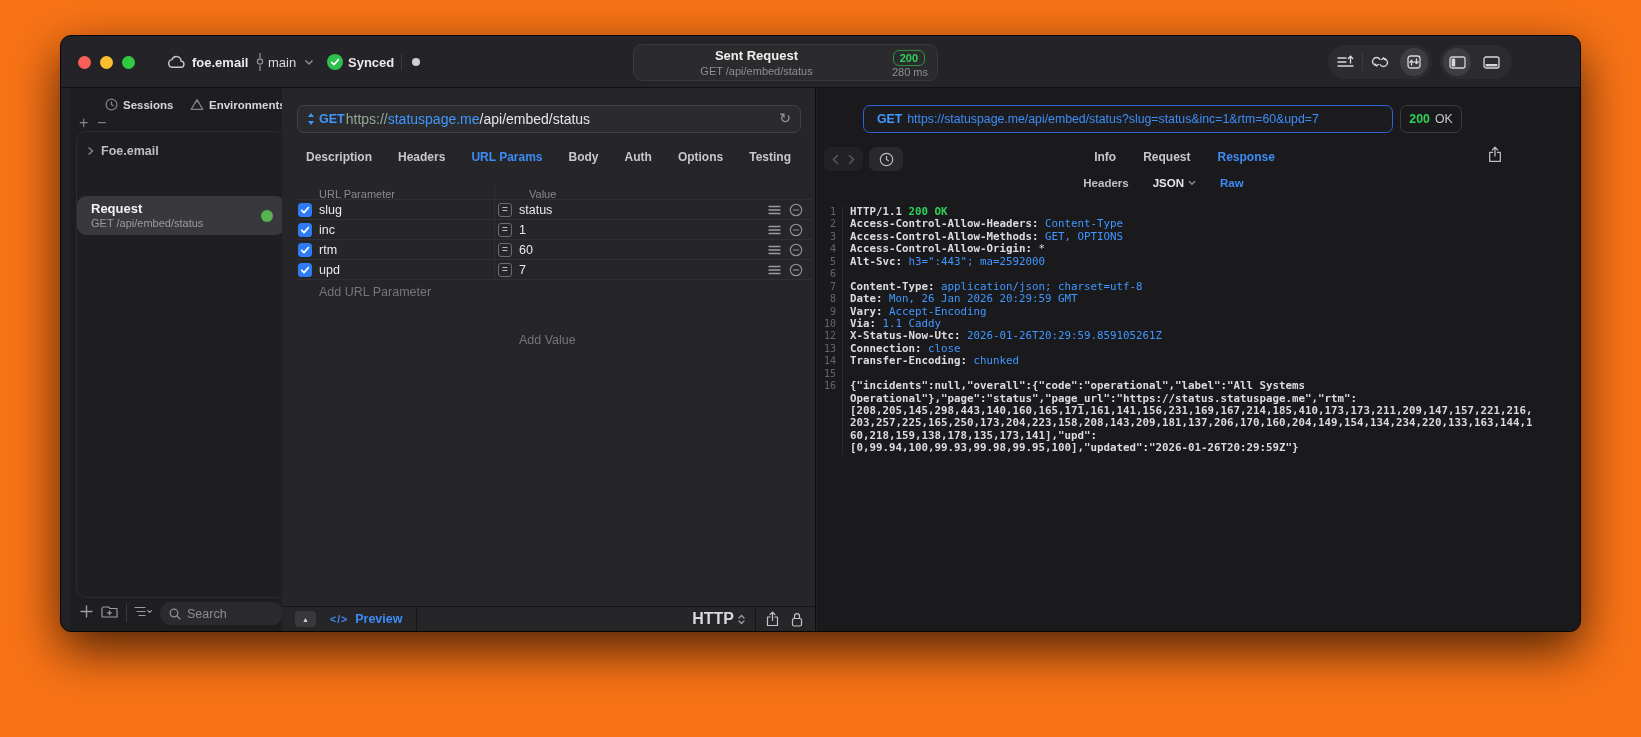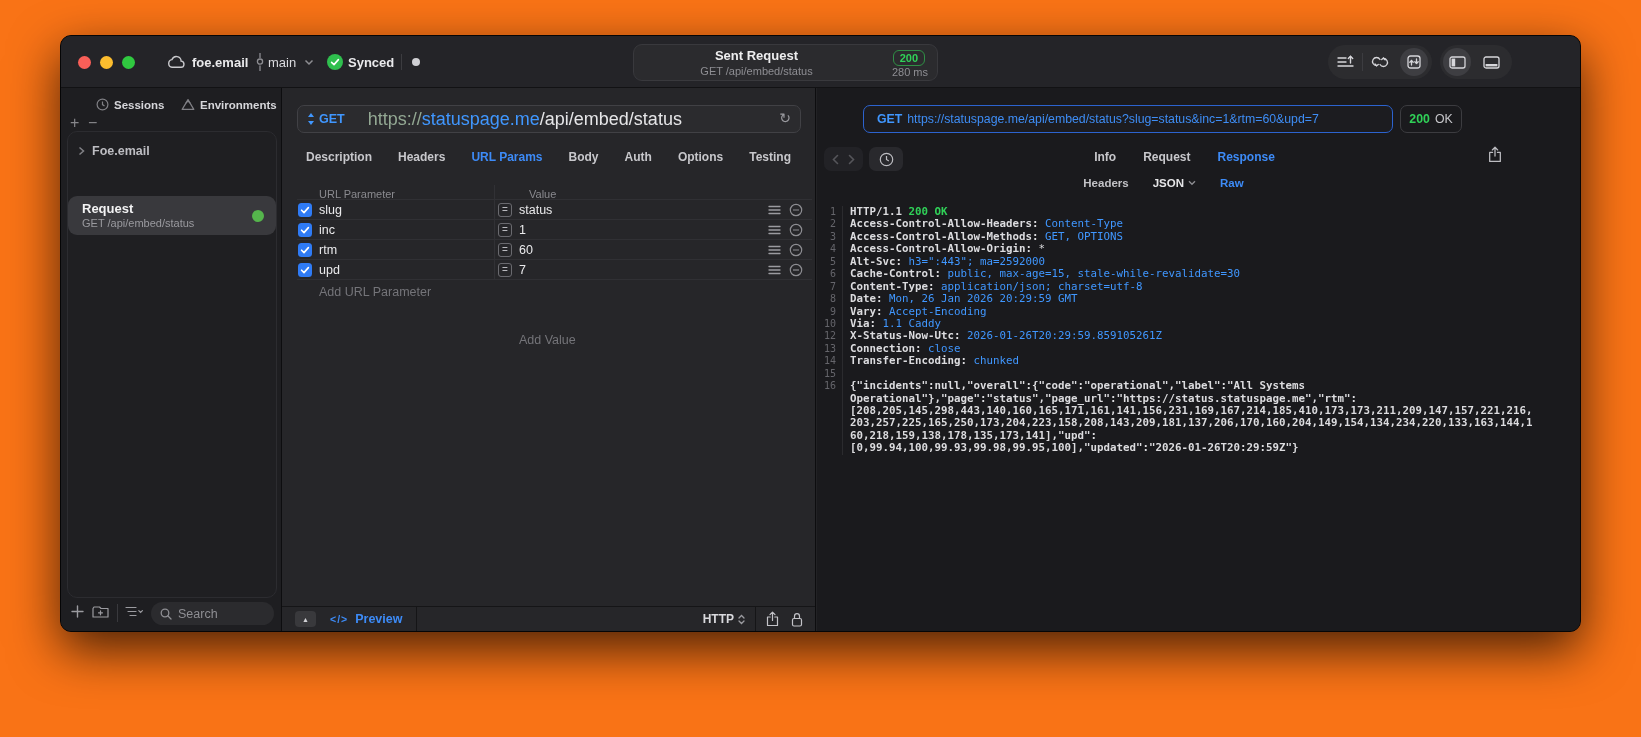--- a/index.html
+++ b/index.html
@@ -44,21 +44,21 @@
     display:flex; align-items:center; }
   #tb-group-1 { left:1267px; width:104px; }
   #tb-group-2 { left:1379px; width:72px; }
   .tb-btn { width:34px; height:34px; display:flex; align-items:center; justify-content:center; color:#d6d6da; }
   .tb-btn.circled { position:relative; }
   .tb-btn.circled::before { content:""; position:absolute; width:28px; height:28px; border-radius:50%; background:#3e3e42; }
   .tb-btn.circled > * { position:relative; }
   .tb-sep { width:1px; height:18px; background:#3c3c40; }
 
   
-  #sidebar { position:absolute; left:0; top:52px; width:221px; bottom:0; background:#1e1e21;
+  #sidebar { position:absolute; left:9px; top:52px; width:221px; bottom:0; background:#1e1e21;
     border-right:1px solid #0d0d0f; }
   .sb-tab { position:absolute; top:10px; display:flex; align-items:center; gap:5px;
     font-size:11.5px; font-weight:700; color:#d6d6da; }
   #sb-tab-sessions { left:35px; }
   #sb-tab-environments { left:120px; }
   #sb-plus { position:absolute; left:9px; top:26px; color:#87878b; font-size:16px; font-weight:400; }
   #sb-minus { position:absolute; left:27px; top:26px; color:#87878b; font-size:16px; }
   #sb-panel { position:absolute; left:6px; top:43px; width:210px; height:467px;
     border:1px solid #2c2c30; border-radius:10px; background:#1f1f22; }
   .tree-row { position:absolute; left:10px; display:flex; align-items:center; gap:7px;
@@ -80,21 +80,21 @@
     border-radius:12px; display:flex; align-items:center; padding-left:9px; gap:6px; }
   #sb-search-label { font-size:12.5px; color:#8e8e93; }
 
   
   #reqpane { position:absolute; left:221px; top:52px; width:534px; bottom:0; background:#262629;
     border-right:1px solid #0d0d0f; }
   #url-bar { position:absolute; left:15px; top:17px; width:504px; height:28px; background:#2b2b2e;
     border:1px solid #414145; border-radius:7px; display:flex; align-items:center; }
   #method-stepper { margin-left:9px; display:flex; color:#4097ff; }
   #method-label { margin-left:4px; font-size:12.5px; font-weight:700; color:#4097ff; }
-  #url-text { margin-left:23px; font-size:18px; white-space:nowrap; }
+  #url-text { margin-left:1px; font-size:14px; white-space:nowrap; }
   #url-scheme { color:#93a893; }
   #url-host { color:#4097ff; }
   #url-path { color:#e6e6e8; }
   #url-refresh { position:absolute; right:9px; top:4px; color:#9a9a9f; font-size:14px; }
 
   #req-tabs { position:absolute; left:0; right:0; top:62px; height:20px; display:flex;
     justify-content:center; gap:26px; }
   .req-tab { font-size:12px; font-weight:600; color:#c7c7cb; }
   .req-tab.active { color:#3d8bf7; }
 
@@ -116,21 +116,21 @@
 
   #req-bottom { position:absolute; left:0; right:0; bottom:0; height:25px; border-top:1px solid #151517;
     display:flex; align-items:center; }
   #collapse-btn { margin-left:13px; width:21px; height:16px; background:#39393c; border-radius:4px;
     color:#d2d2d6; font-size:7px; display:flex; align-items:center; justify-content:center; }
   #preview-wrap { margin-left:14px; display:flex; align-items:center; gap:7px; color:#3d8bf7; }
   #code-glyph { font-size:10.5px; font-weight:700; letter-spacing:1px; }
   #preview-label { font-size:12.5px; font-weight:600; }
   #req-bottom-sep1 { margin-left:14px; width:1px; height:25px; background:#151517; }
   #req-bottom-right { position:absolute; right:0; height:25px; display:flex; align-items:center; }
-  #http-label { font-size:12px; font-weight:600; color:#dadade;padding-left:32px; }
+  #http-label { font-size:16px; font-weight:600; color:#dadade;padding-left:32px; }
   #http-stepper { margin-left:4px; display:flex; color:#9b9ba0; }
   #req-bottom-sep2 { margin-left:10px; width:1px; height:25px; background:#151517; }
   #share-btn-mid { margin:0 0 0 10px; color:#c3c3c8; display:flex; }
   #lock-btn { margin:0 12px 0 12px; color:#c3c3c8; display:flex; }
 
   
   #respane { position:absolute; left:756px; top:52px; right:0; bottom:0; background:#1a1a1d; }
   #resp-url-pill { position:absolute; left:46px; top:17px; width:530px; height:28px;
     border:1.5px solid #2c63cf; border-radius:7px; background:#1c1c20; display:flex; align-items:center;
     overflow:hidden; white-space:nowrap; }
@@ -579,21 +579,20 @@
             <div class="cl">
           <span class="ln">4</span>
           <span class="lt"><span class="hn">Access-Control-Allow-Origin: </span><span class="hv plain">*</span></span>
         </div>
             <div class="cl">
           <span class="ln">5</span>
           <span class="lt"><span class="hn">Alt-Svc: </span><span class="hv val">h3=":443"; ma=2592000</span></span>
         </div>
             <div class="cl">
           <span class="ln">6</span>
-          <span class="lt"><span class="hn">Cache-Control: </span><span class="hv val">public, max-age=15, stale-while-revalidate=30</span></span>
         </div>
             <div class="cl">
           <span class="ln">7</span>
           <span class="lt"><span class="hn">Content-Type: </span><span class="hv val">application/json; charset=utf-8</span></span>
         </div>
             <div class="cl">
           <span class="ln">8</span>
           <span class="lt"><span class="hn">Date: </span><span class="hv val">Mon, 26 Jan 2026 20:29:59 GMT</span></span>
         </div>
             <div class="cl">

